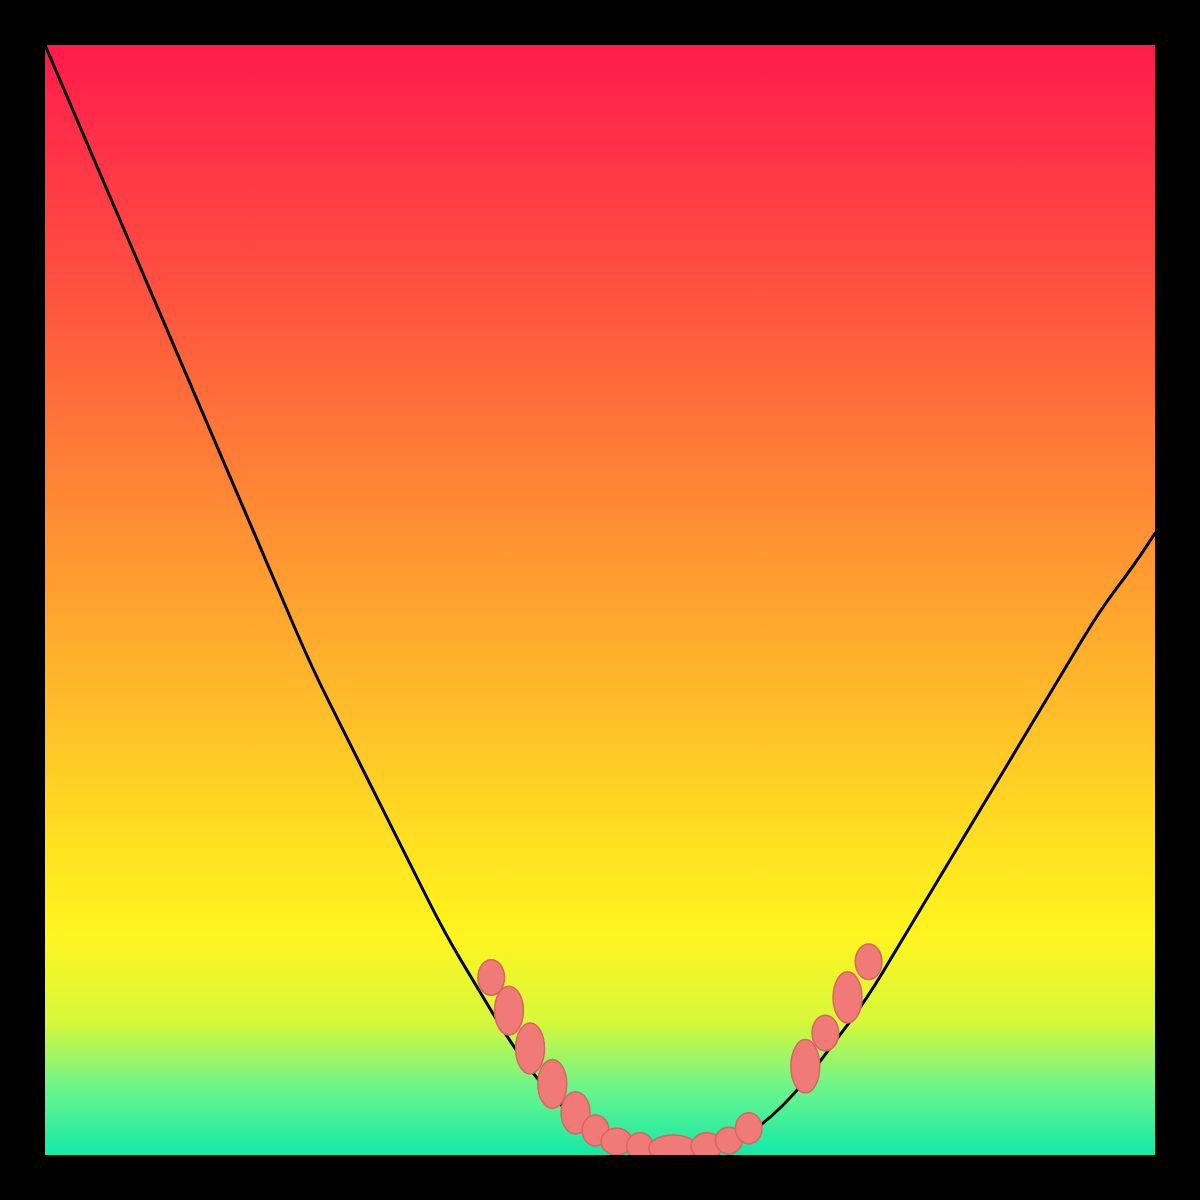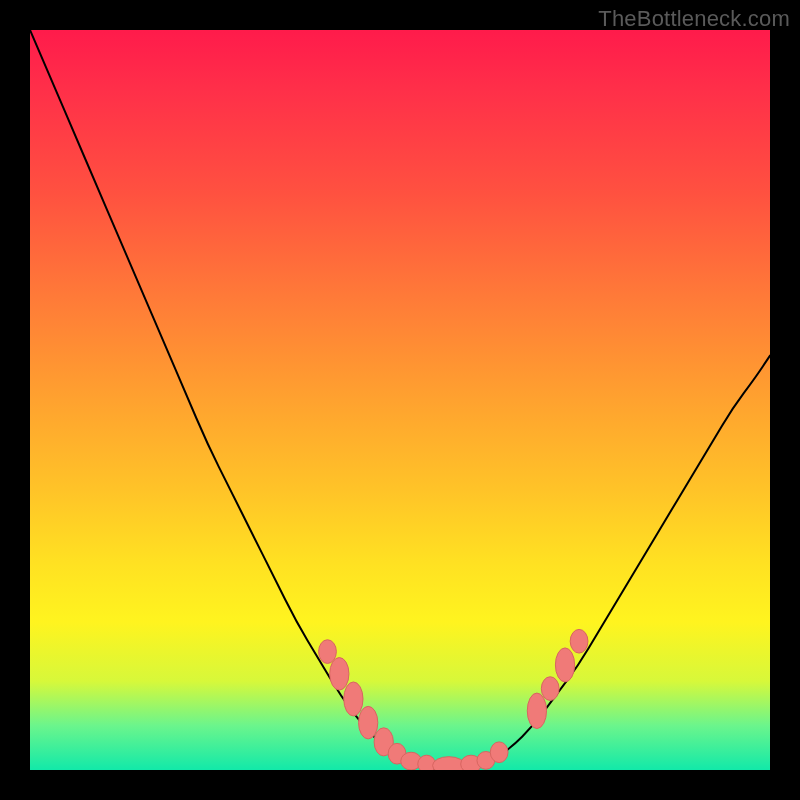--- a/index.html
+++ b/index.html
@@ -74,14 +74,13 @@
           <ellipse cx="441.04" cy="734.08" rx="10.36" ry="8.88" fill="#f07a78" stroke="#d86560" stroke-width="1"></ellipse>
           <ellipse cx="455.84" cy="730.38" rx="8.88" ry="8.88" fill="#f07a78" stroke="#d86560" stroke-width="1"></ellipse>
           <ellipse cx="469.16" cy="722.24" rx="8.88" ry="10.36" fill="#f07a78" stroke="#d86560" stroke-width="1"></ellipse>
           <ellipse cx="506.90" cy="680.80" rx="9.62" ry="17.76" fill="#f07a78" stroke="#d86560" stroke-width="1"></ellipse>
           <ellipse cx="520.22" cy="658.60" rx="8.88" ry="11.84" fill="#f07a78" stroke="#d86560" stroke-width="1"></ellipse>
           <ellipse cx="535.02" cy="634.92" rx="9.62" ry="17.02" fill="#f07a78" stroke="#d86560" stroke-width="1"></ellipse>
           <ellipse cx="549.08" cy="611.24" rx="8.88" ry="11.84" fill="#f07a78" stroke="#d86560" stroke-width="1"></ellipse>
         </g>
     </svg>
   </div>
-  <div class="watermark">TheBottleneck.com</div>
 </div>
 
 </body></html>

